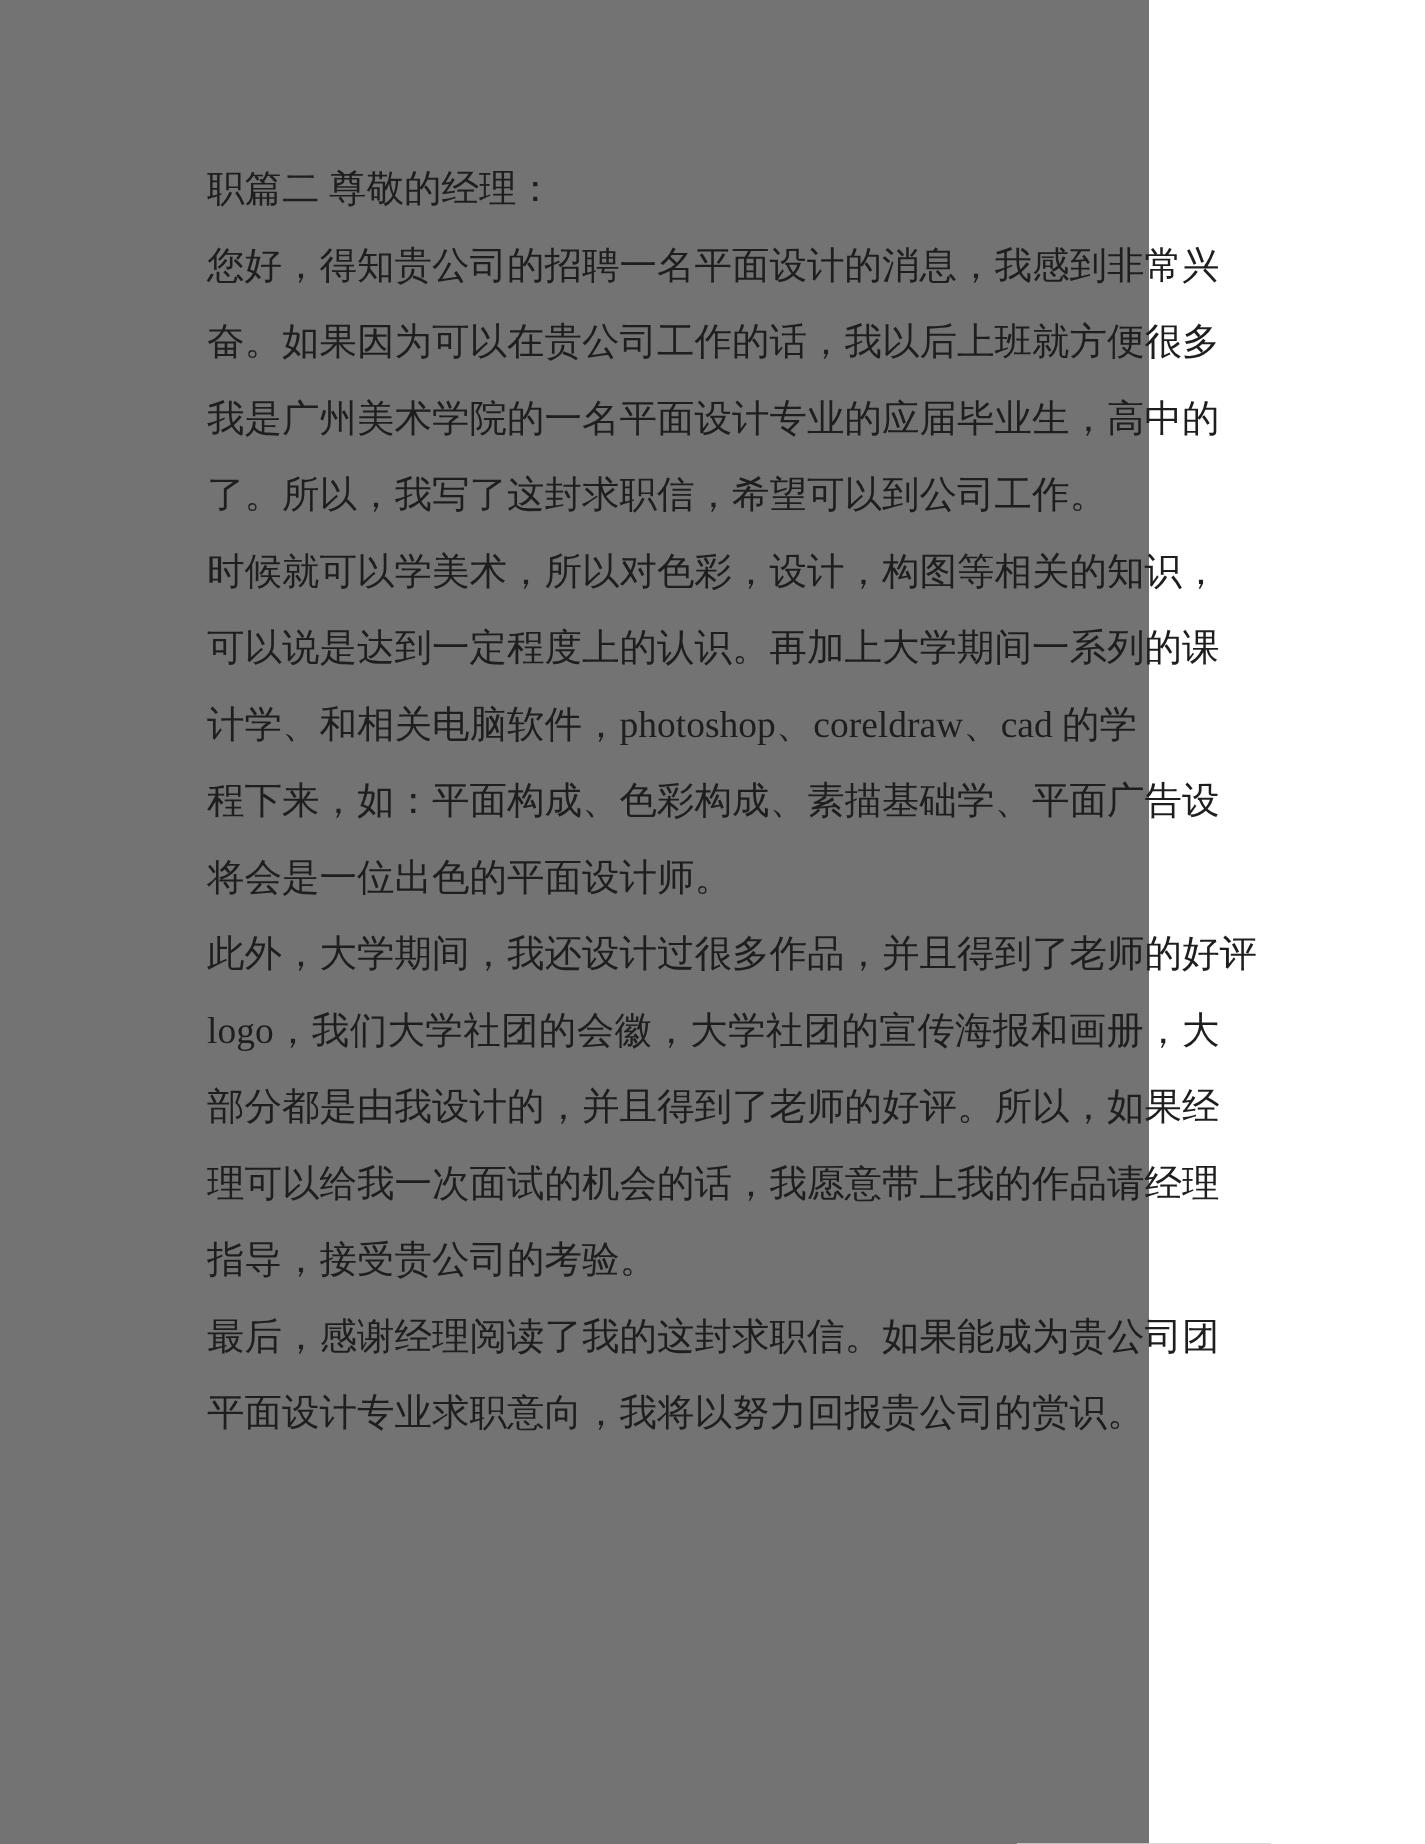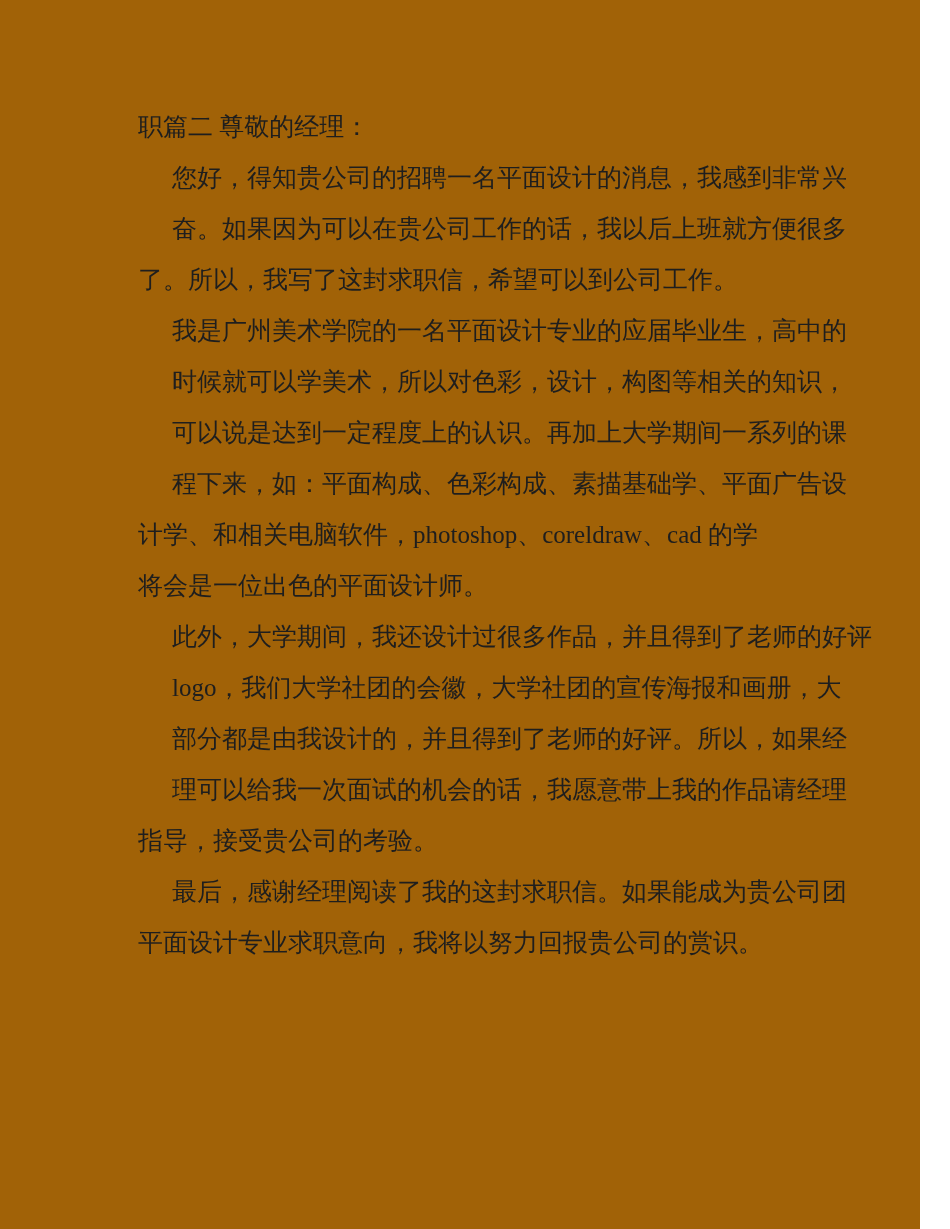--- a/index.html
+++ b/index.html
@@ -5,59 +5,58 @@
   html, body {
     margin: 0;
     padding: 0;
     width: 950px;
     height: 1229px;
     background: #ffffff;
     overflow: hidden;
   }
   .page {
     position: relative;
-    width: 920px;
+    width: 766px;
     height: 1229px;
-    background: #a16207;
+    background: #737373;
   }
   .doc {
     position: absolute;
     left: 138px;
     top: 101px;
     width: 675px;
   }
   .line {
     height: 51px;
     line-height: 51px;
     font-size: 25px;
     color: #1e1e1e;
     font-family: "Liberation Serif", "DejaVu Serif", serif;
     white-space: nowrap;
     letter-spacing: 0;
   }
   .line.full {
     text-align: justify;
     text-align-last: justify;
-    margin-left: 34px;
   }
 </style>
 </head>
 <body>
 
 <div class="page">
   <div class="doc">
     <div class="line">职篇二 尊敬的经理：</div>
     <div class="line full">您好，得知贵公司的招聘一名平面设计的消息，我感到非常兴</div>
     <div class="line full">奋。如果因为可以在贵公司工作的话，我以后上班就方便很多</div>
+    <div class="line full">我是广州美术学院的一名平面设计专业的应届毕业生，高中的</div>
     <div class="line">了。所以，我写了这封求职信，希望可以到公司工作。</div>
-    <div class="line full">我是广州美术学院的一名平面设计专业的应届毕业生，高中的</div>
     <div class="line full">时候就可以学美术，所以对色彩，设计，构图等相关的知识，</div>
     <div class="line full">可以说是达到一定程度上的认识。再加上大学期间一系列的课</div>
+    <div class="line">计学、和相关电脑软件，photoshop、coreldraw、cad 的学</div>
     <div class="line full">程下来，如：平面构成、色彩构成、素描基础学、平面广告设</div>
-    <div class="line">计学、和相关电脑软件，photoshop、coreldraw、cad 的学</div>
     <div class="line">将会是一位出色的平面设计师。</div>
     <div class="line full">此外，大学期间，我还设计过很多作品，并且得到了老师的好评</div>
     <div class="line full">logo，我们大学社团的会徽，大学社团的宣传海报和画册，大</div>
     <div class="line full">部分都是由我设计的，并且得到了老师的好评。所以，如果经</div>
     <div class="line full">理可以给我一次面试的机会的话，我愿意带上我的作品请经理</div>
     <div class="line">指导，接受贵公司的考验。</div>
     <div class="line full">最后，感谢经理阅读了我的这封求职信。如果能成为贵公司团</div>
     <div class="line">平面设计专业求职意向，我将以努力回报贵公司的赏识。</div>
   </div>
 </div>

